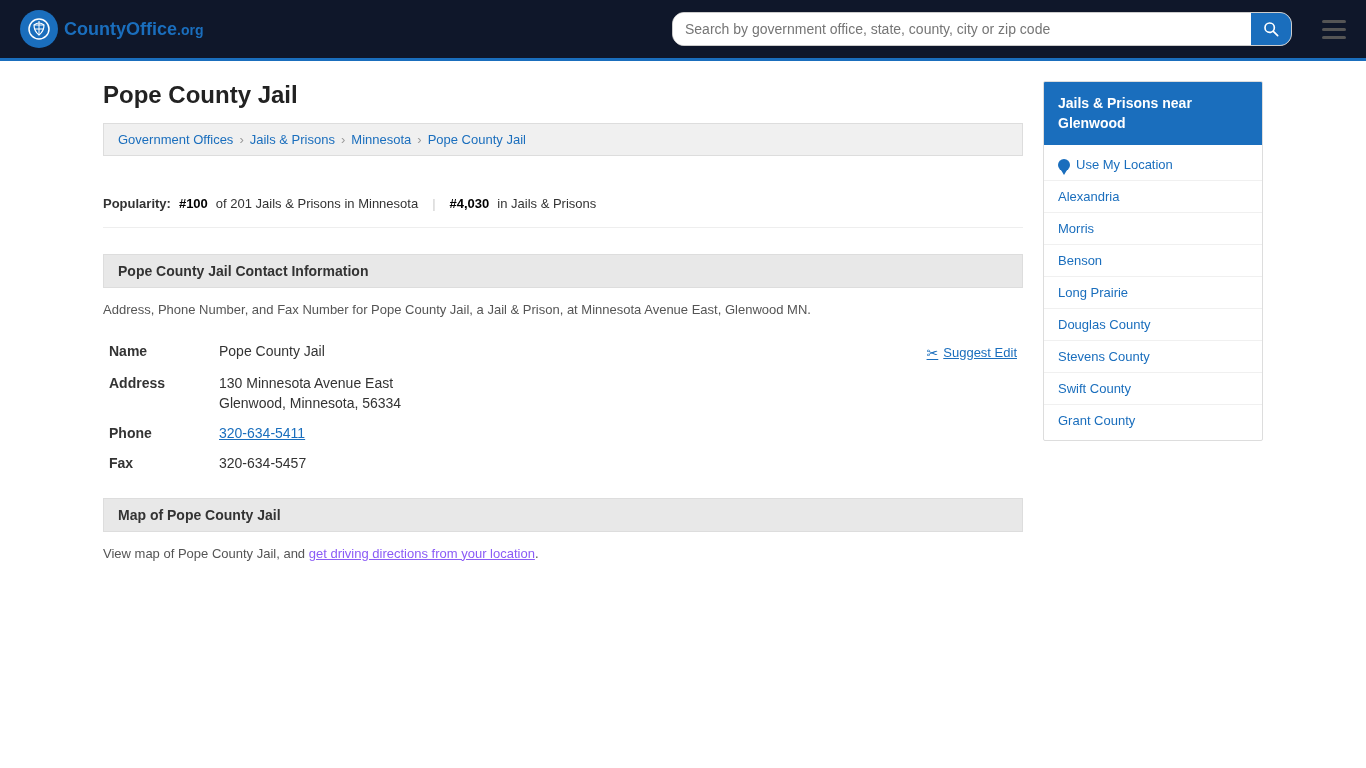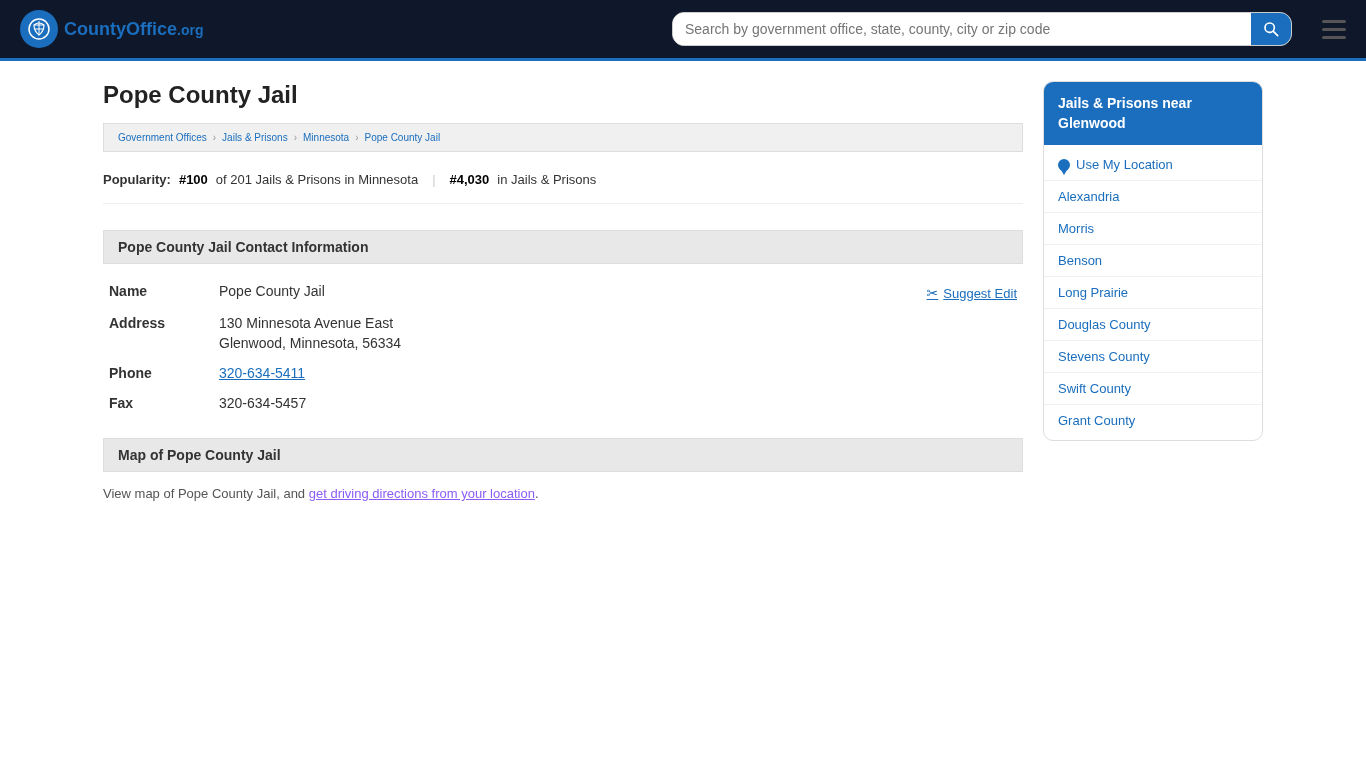--- a/index.html
+++ b/index.html
@@ -102,23 +102,23 @@
       font-weight: bold;
       color: #222;
       margin-bottom: 14px;
     }
 
     
     .breadcrumb {
       background: #f0f0f0;
       border: 1px solid #ddd;
       padding: 8px 14px;
-      font-size: 10px;
+      font-size: 13px;
       color: #555;
-      margin-bottom: 10px;
+      margin-bottom: 30px;
       display: flex;
       align-items: center;
       flex-wrap: wrap;
       gap: 4px;
     }
     .breadcrumb a {
       color: #1a6ebd;
       text-decoration: none;
     }
     .breadcrumb .sep { color: #999; margin: 0 2px; }
@@ -192,21 +192,21 @@
     .map-para {
       font-size: 13px;
       color: #555;
       line-height: 1.5;
     }
     .map-para a { color: #8b5cf6; text-decoration: underline; cursor: pointer; }
 
     
     .sidebar-box {
       border: 1px solid #ddd;
-      border-radius: 10px;
+      border-radius: 2px;
       overflow: hidden;
     }
     .sidebar-title {
       background: #1a6ebd;
       color: #fff;
       font-size: 14px;
       font-weight: bold;
       padding: 12px 14px;
       line-height: 1.4;
     }
@@ -301,20 +301,21 @@
     <div class="popularity-bar">
       <span class="label">Popularity:</span>
       <span class="pop-num">#100</span>
       <span>of 201 Jails &amp; Prisons in Minnesota</span>
       <span class="pop-divider">|</span>
       <span class="pop-num">#4,030</span>
       <span>in Jails &amp; Prisons</span>
     </div>
 
     <div class="section-header">Pope County Jail Contact Information</div>
+    <p class="info-para">Address, Phone Number, and Fax Number for Pope County Jail, a Jail &amp; Prison, at Minnesota Avenue East, Glenwood MN.</p>
 
     <table class="detail-table">
       <tbody>
         <tr>
           <td>Name</td>
           <td>
             <span>Pope County Jail</span>
             <a class="suggest-edit-btn" href="#">
               <span class="edit-icon">✂</span>
               <span>Suggest Edit</span>

